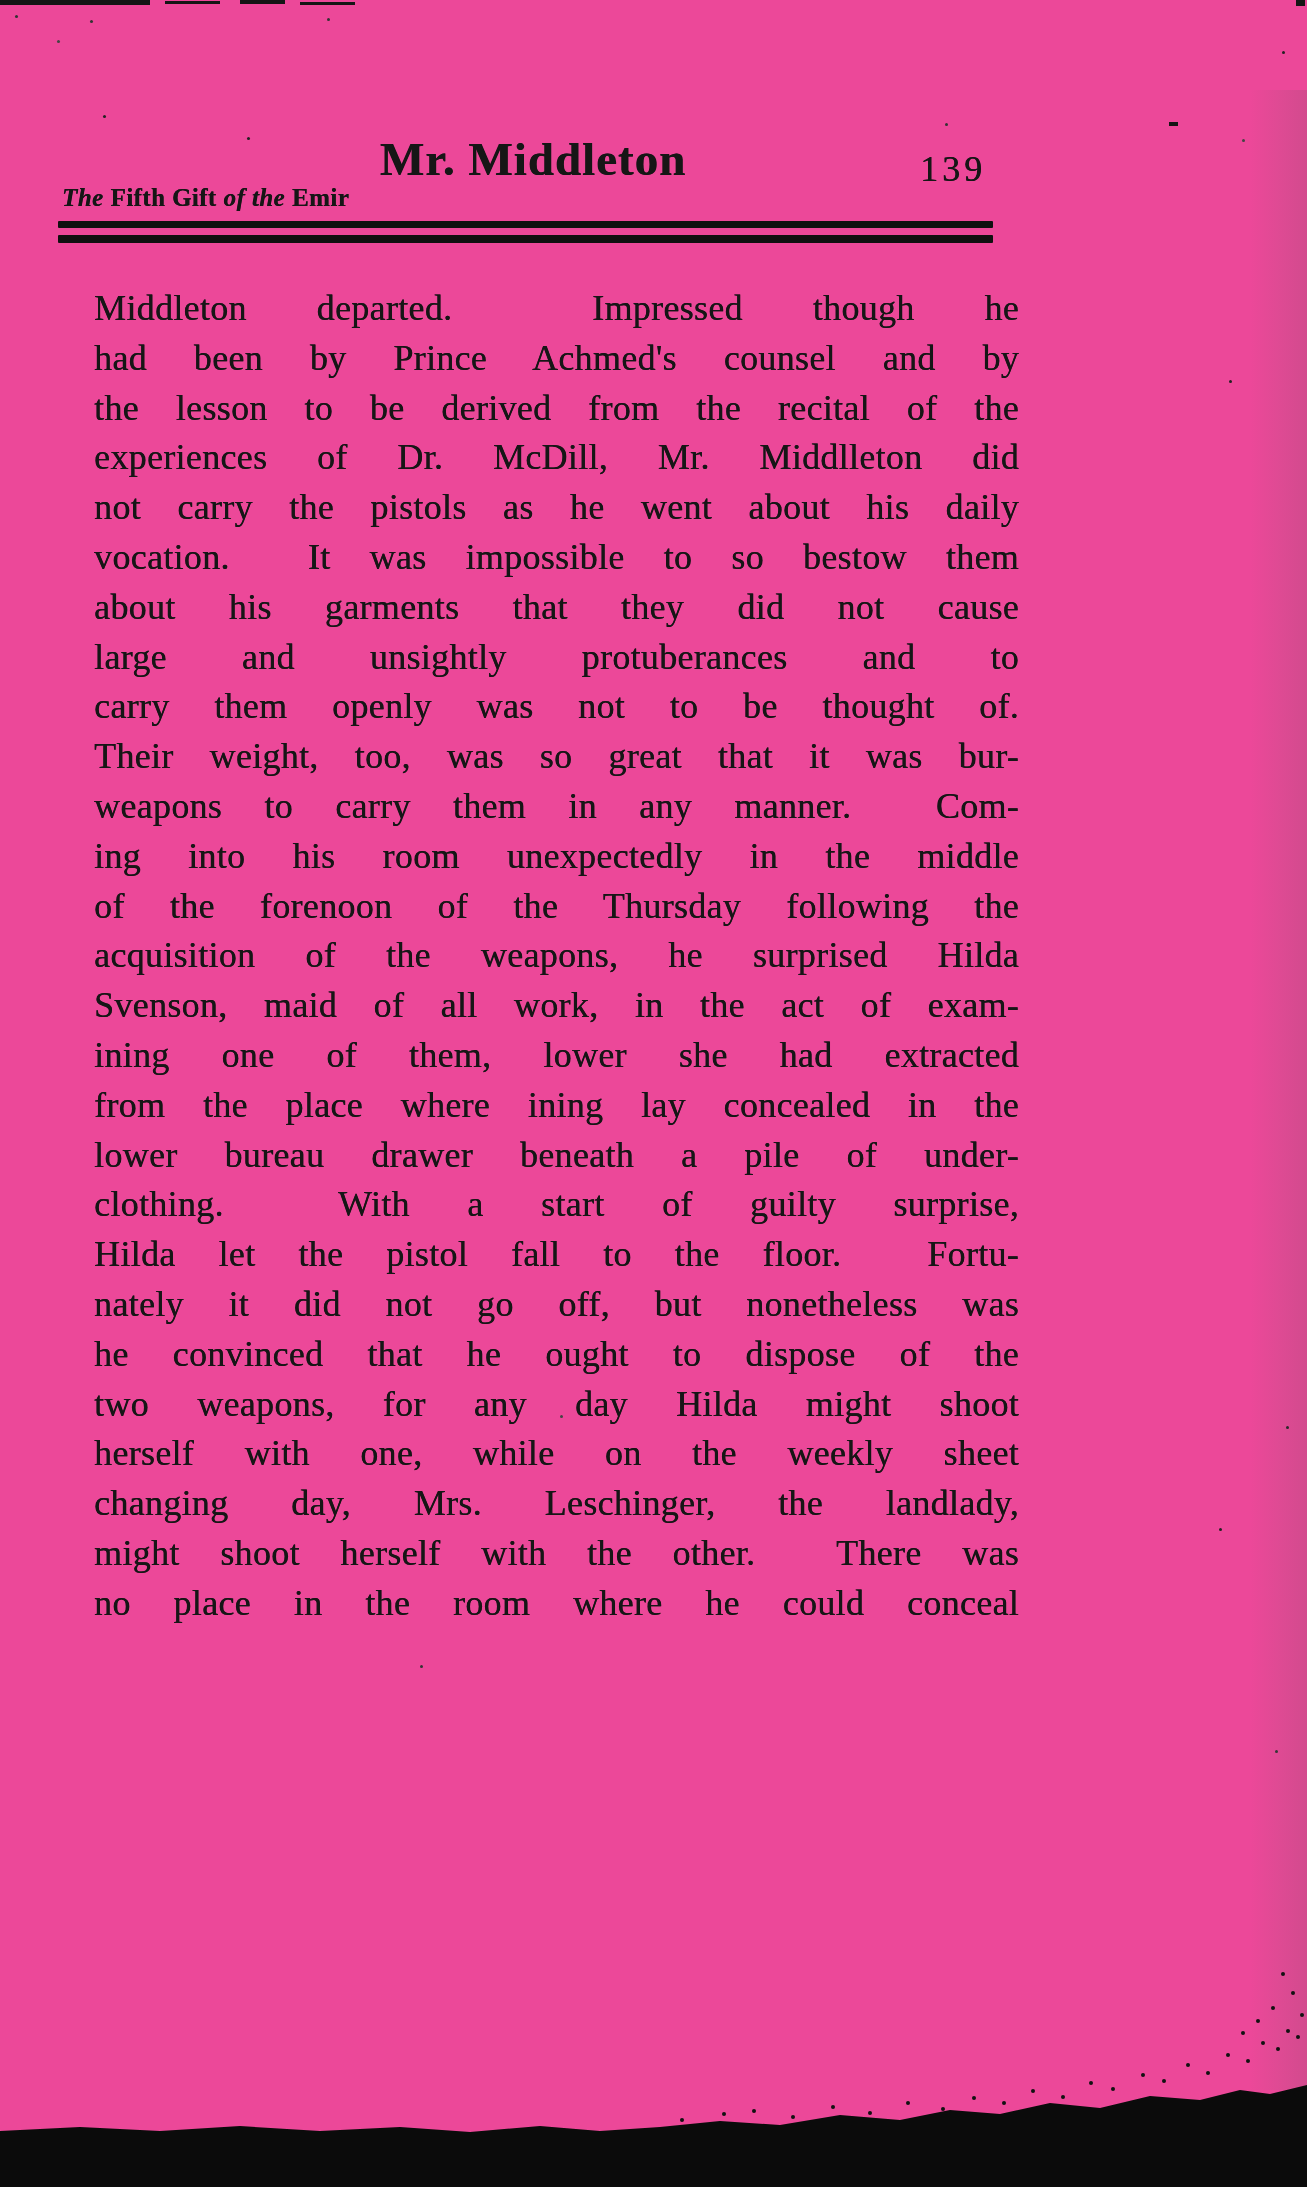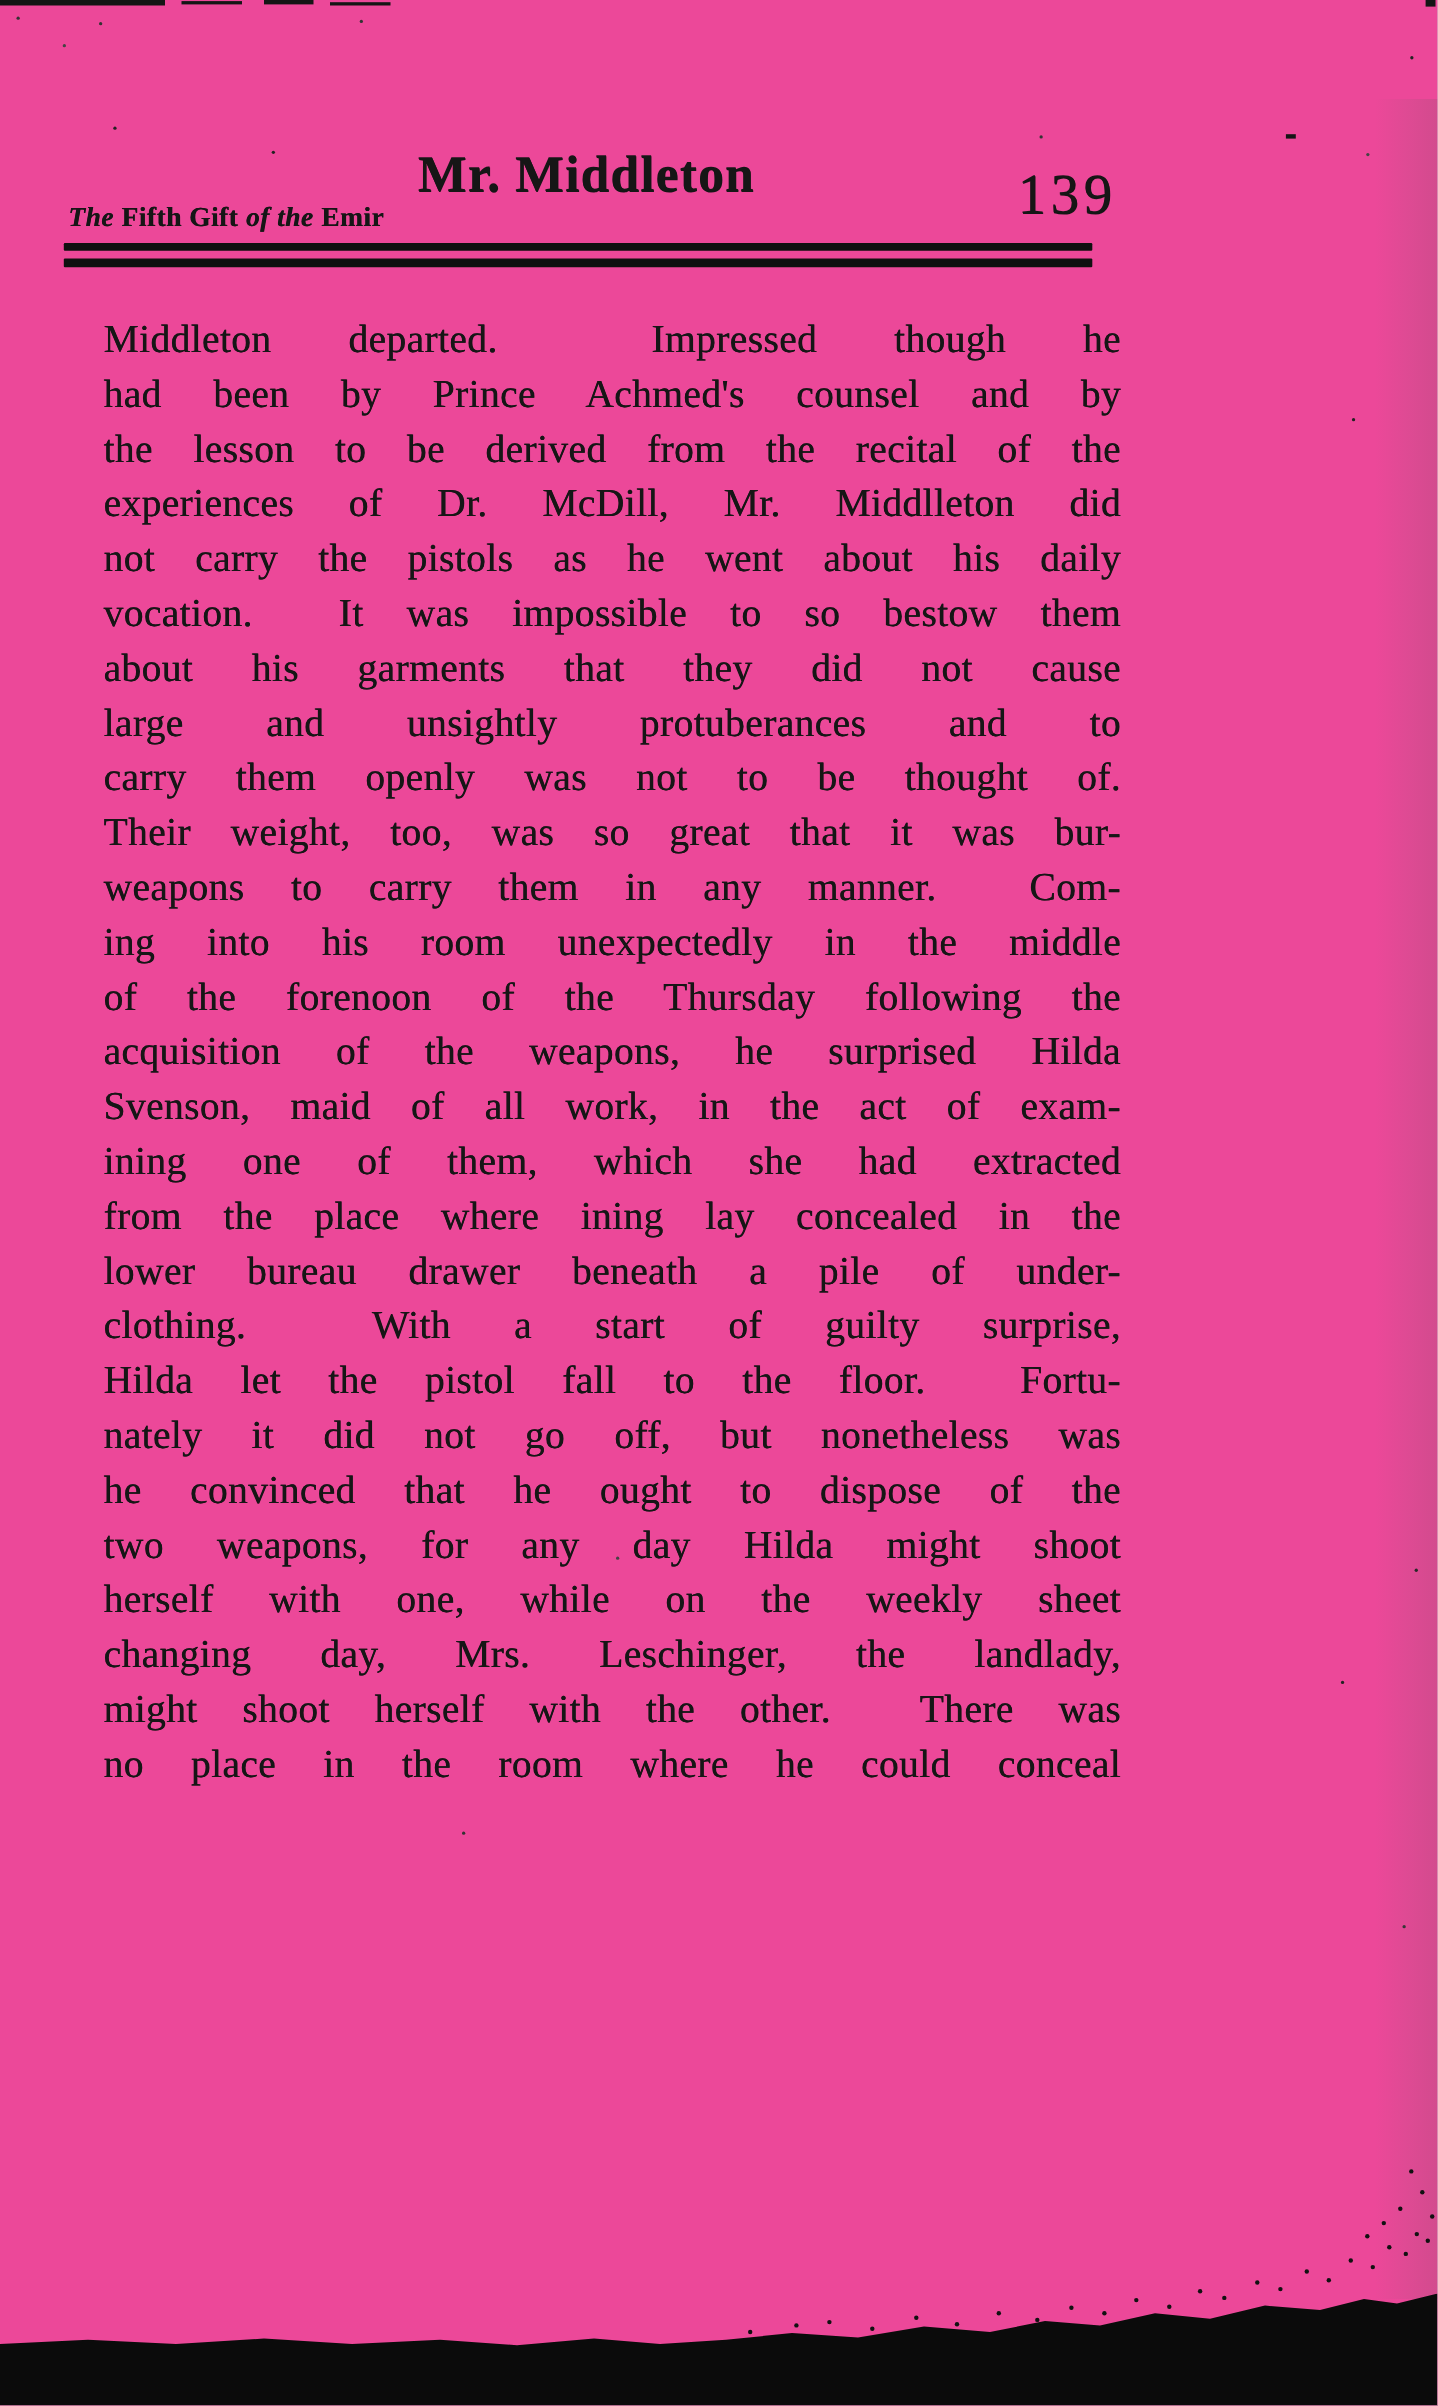--- a/index.html
+++ b/index.html
@@ -13,22 +13,21 @@
   }
   
   .header-title{
     position:absolute;left:58px;top:132px;width:950px;
     text-align:center;
     font-size:47px;font-weight:bold;letter-spacing:1px;
     text-shadow:0.4px 0.2px 0 currentColor;
   }
   .page-number{
     position:absolute;left:920px;top:148px;width:100px;
-    text-align:center;
-    font-size:52px;letter-spacing:4px;
+    font-size:36px;letter-spacing:4px;
     text-shadow:0.4px 0.2px 0 currentColor;
   }
   .running-head{
     position:absolute;left:62px;top:184px;
     font-size:25px;font-weight:bold;letter-spacing:0.4px;
     text-shadow:0.3px 0.2px 0 currentColor;
     white-space:nowrap;
   }
   .running-head span{margin-right:7px;text-align:right;}
   .running-head .it{font-style:italic;}
@@ -122,21 +121,21 @@
       <div class="body-line">vocation.  It was impossible to so bestow them</div>
       <div class="body-line">about his garments that they did not cause</div>
       <div class="body-line">large and unsightly protuberances and to</div>
       <div class="body-line">carry them openly was not to be thought of.</div>
       <div class="body-line">Their weight, too, was so great that it was bur-</div>
       <div class="body-line">weapons to carry them in any manner.  Com-</div>
       <div class="body-line">ing into his room unexpectedly in the middle</div>
       <div class="body-line">of the forenoon of the Thursday following the</div>
       <div class="body-line">acquisition of the weapons, he surprised Hilda</div>
       <div class="body-line">Svenson, maid of all work, in the act of exam-</div>
-      <div class="body-line">ining one of them, which she had extracted</div>
+      <div class="body-line">ining one of them, lower she had extracted</div>
       <div class="body-line">from the place where ining lay concealed in the</div>
       <div class="body-line">lower bureau drawer beneath a pile of under-</div>
       <div class="body-line">clothing.  With a start of guilty surprise,</div>
       <div class="body-line">Hilda let the pistol fall to the floor.  Fortu-</div>
       <div class="body-line">nately it did not go off, but nonetheless was</div>
       <div class="body-line">he convinced that he ought to dispose of the</div>
       <div class="body-line">two weapons, for any day Hilda might shoot</div>
       <div class="body-line">herself with one, while on the weekly sheet</div>
       <div class="body-line">changing day, Mrs. Leschinger, the landlady,</div>
       <div class="body-line">might shoot herself with the other.  There was</div>

